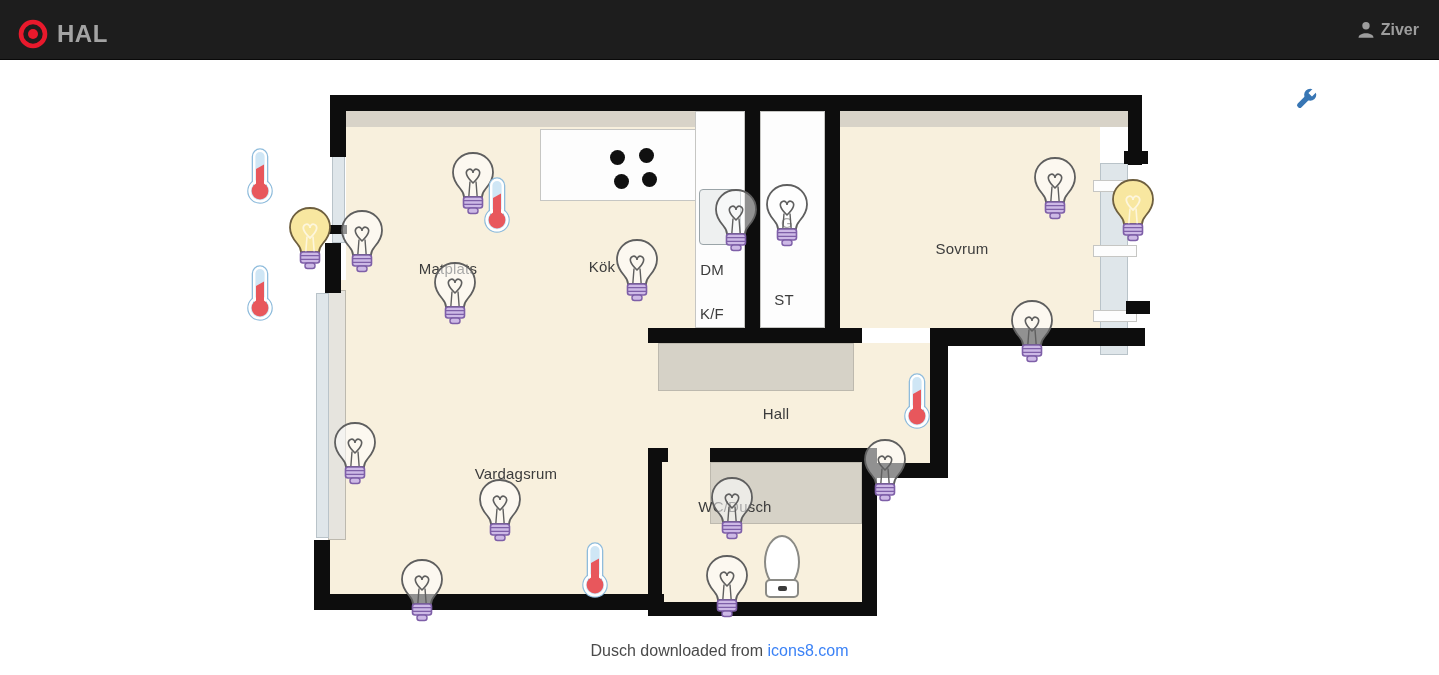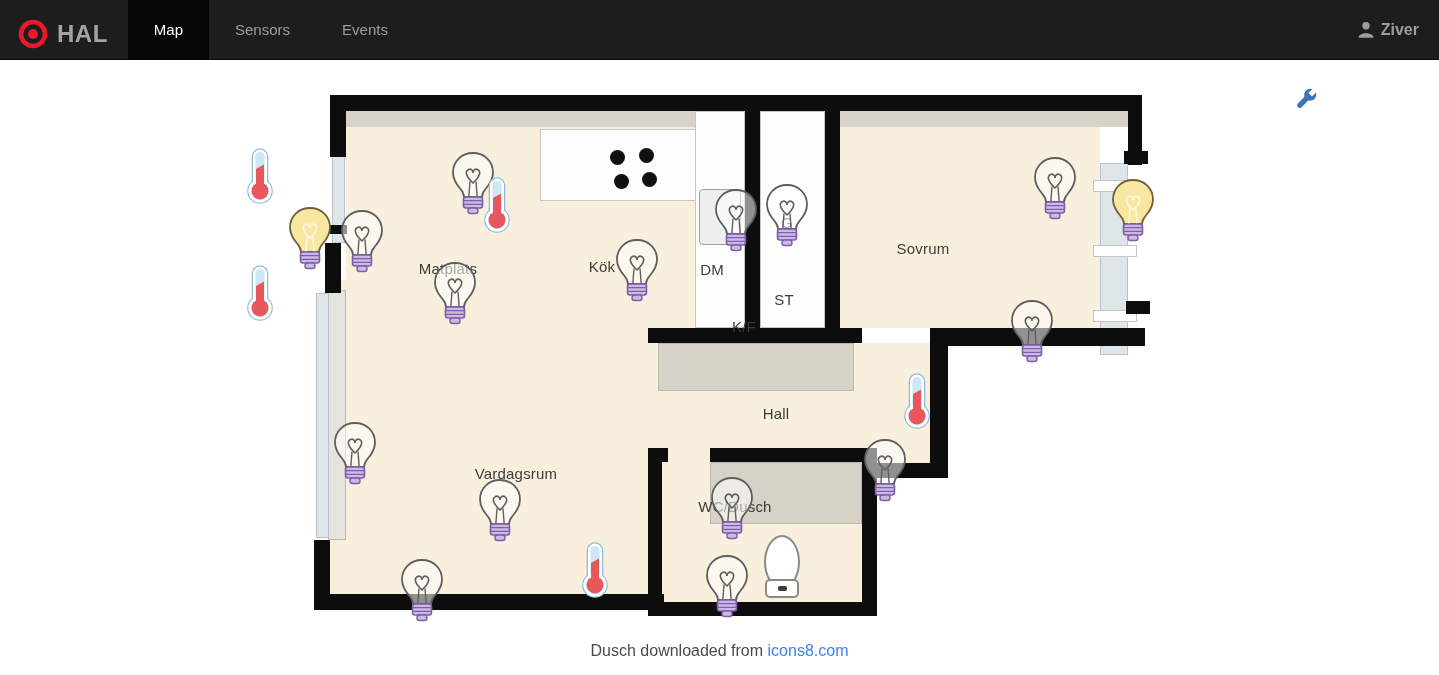--- a/index.html
+++ b/index.html
@@ -54,25 +54,20 @@
 </head>
 <body>
 
 <nav class="navbar">
   <div class="brand">
     <svg width="30" height="30" viewBox="0 0 30 30">
       <circle cx="15" cy="15" r="12" fill="none" stroke="#e8192c" stroke-width="4.6"></circle>
       <circle cx="15" cy="15" r="5" fill="#e8192c"></circle>
     </svg>
     <span class="brand-text">HAL</span>
-  </div>
-  <div class="nav-tabs">
-    <a class="nav-tab active">Map</a>
-    <a class="nav-tab">Sensors</a>
-    <a class="nav-tab">Events</a>
   </div>
   <div class="nav-spacer"></div>
   <div class="nav-user">
     <svg width="18" height="17" viewBox="0 0 18 17">
       <circle cx="9" cy="4.8" r="3.7" fill="#9d9d9d"></circle>
       <path d="M1.5 16.8 C1.5 10.8 16.5 10.8 16.5 16.8 Z" fill="#9d9d9d"></path>
     </svg>
     <span>Ziver</span>
   </div>
 </nav>
@@ -141,24 +136,24 @@
     <div class="fp wall" style="left:408px;top:363px;width:20px;height:14px;"></div>
     <div class="fp wall" style="left:470px;top:363px;width:167px;height:14px;"></div>
     <div class="fp wall" style="left:622px;top:363px;width:15px;height:168px;"></div>
     <div class="fp wall" style="left:408px;top:517px;width:229px;height:14px;"></div>
     <div class="fp wall" style="left:408px;top:363px;width:14px;height:168px;"></div>
 
     <div id="labels" class="fp" style="left:0;top:0;width:100%;height:100%;">
         <div class="room-label" style="left: 208px; top: 183px;">Matplats</div>
         <div class="room-label" style="left: 362px; top: 181px;">Kök</div>
         <div class="room-label" style="left: 472px; top: 184px;">DM</div>
-        <div class="room-label" style="left: 504px; top: 228px; margin-top: 13px;">K/F</div>
+        <div class="room-label" style="left: 472px; top: 228px;">K/F</div>
         <div class="room-label" style="left: 544px; top: 214px;">ST</div>
         <div class="room-label" style="left: 547px; top: 137px;">G</div>
-        <div class="room-label" style="left: 683px; top: 163px;">Sovrum</div>
+        <div class="room-label" style="left: 722px; top: 163px;">Sovrum</div>
         <div class="room-label" style="left: 536px; top: 328px;">Hall</div>
         <div class="room-label" style="left: 276px; top: 388px;">Vardagsrum</div>
         <div class="room-label" style="left: 495px; top: 421px;">WC/Dusch</div>
       </div>
     <div id="devices" class="fp" style="left:0;top:0;width:100%;height:100%;">
         <div class="device" style="left: 233px; top: 100px;">
     <svg width="46" height="64" viewBox="0 0 46 64">
       <path d="M23 2 C34.5 2 43 10.5 43 21.5 C43 28 39.5 33.5 35.5 38 C33 41 32 43.5 32 46 L14 46 C14 43.5 13 41 10.5 38 C6.5 33.5 3 28 3 21.5 C3 10.5 11.5 2 23 2 Z" fill="rgba(255,255,255,0.55)" stroke="#5f5f5f" stroke-width="1.8"></path>
       <path d="M23 32 C16 25.5 14.5 20.5 18.5 18.5 C21 17.3 23 19.5 23 22 C23 19.5 25 17.3 27.5 18.5 C31.5 20.5 30 25.5 23 32 Z" fill="none" stroke="#5f5f5f" stroke-width="1.6"></path>
       <path d="M20 30.5 L18.8 46 M26 30.5 L27.2 46" fill="none" stroke="#5f5f5f" stroke-width="1.4"></path>

